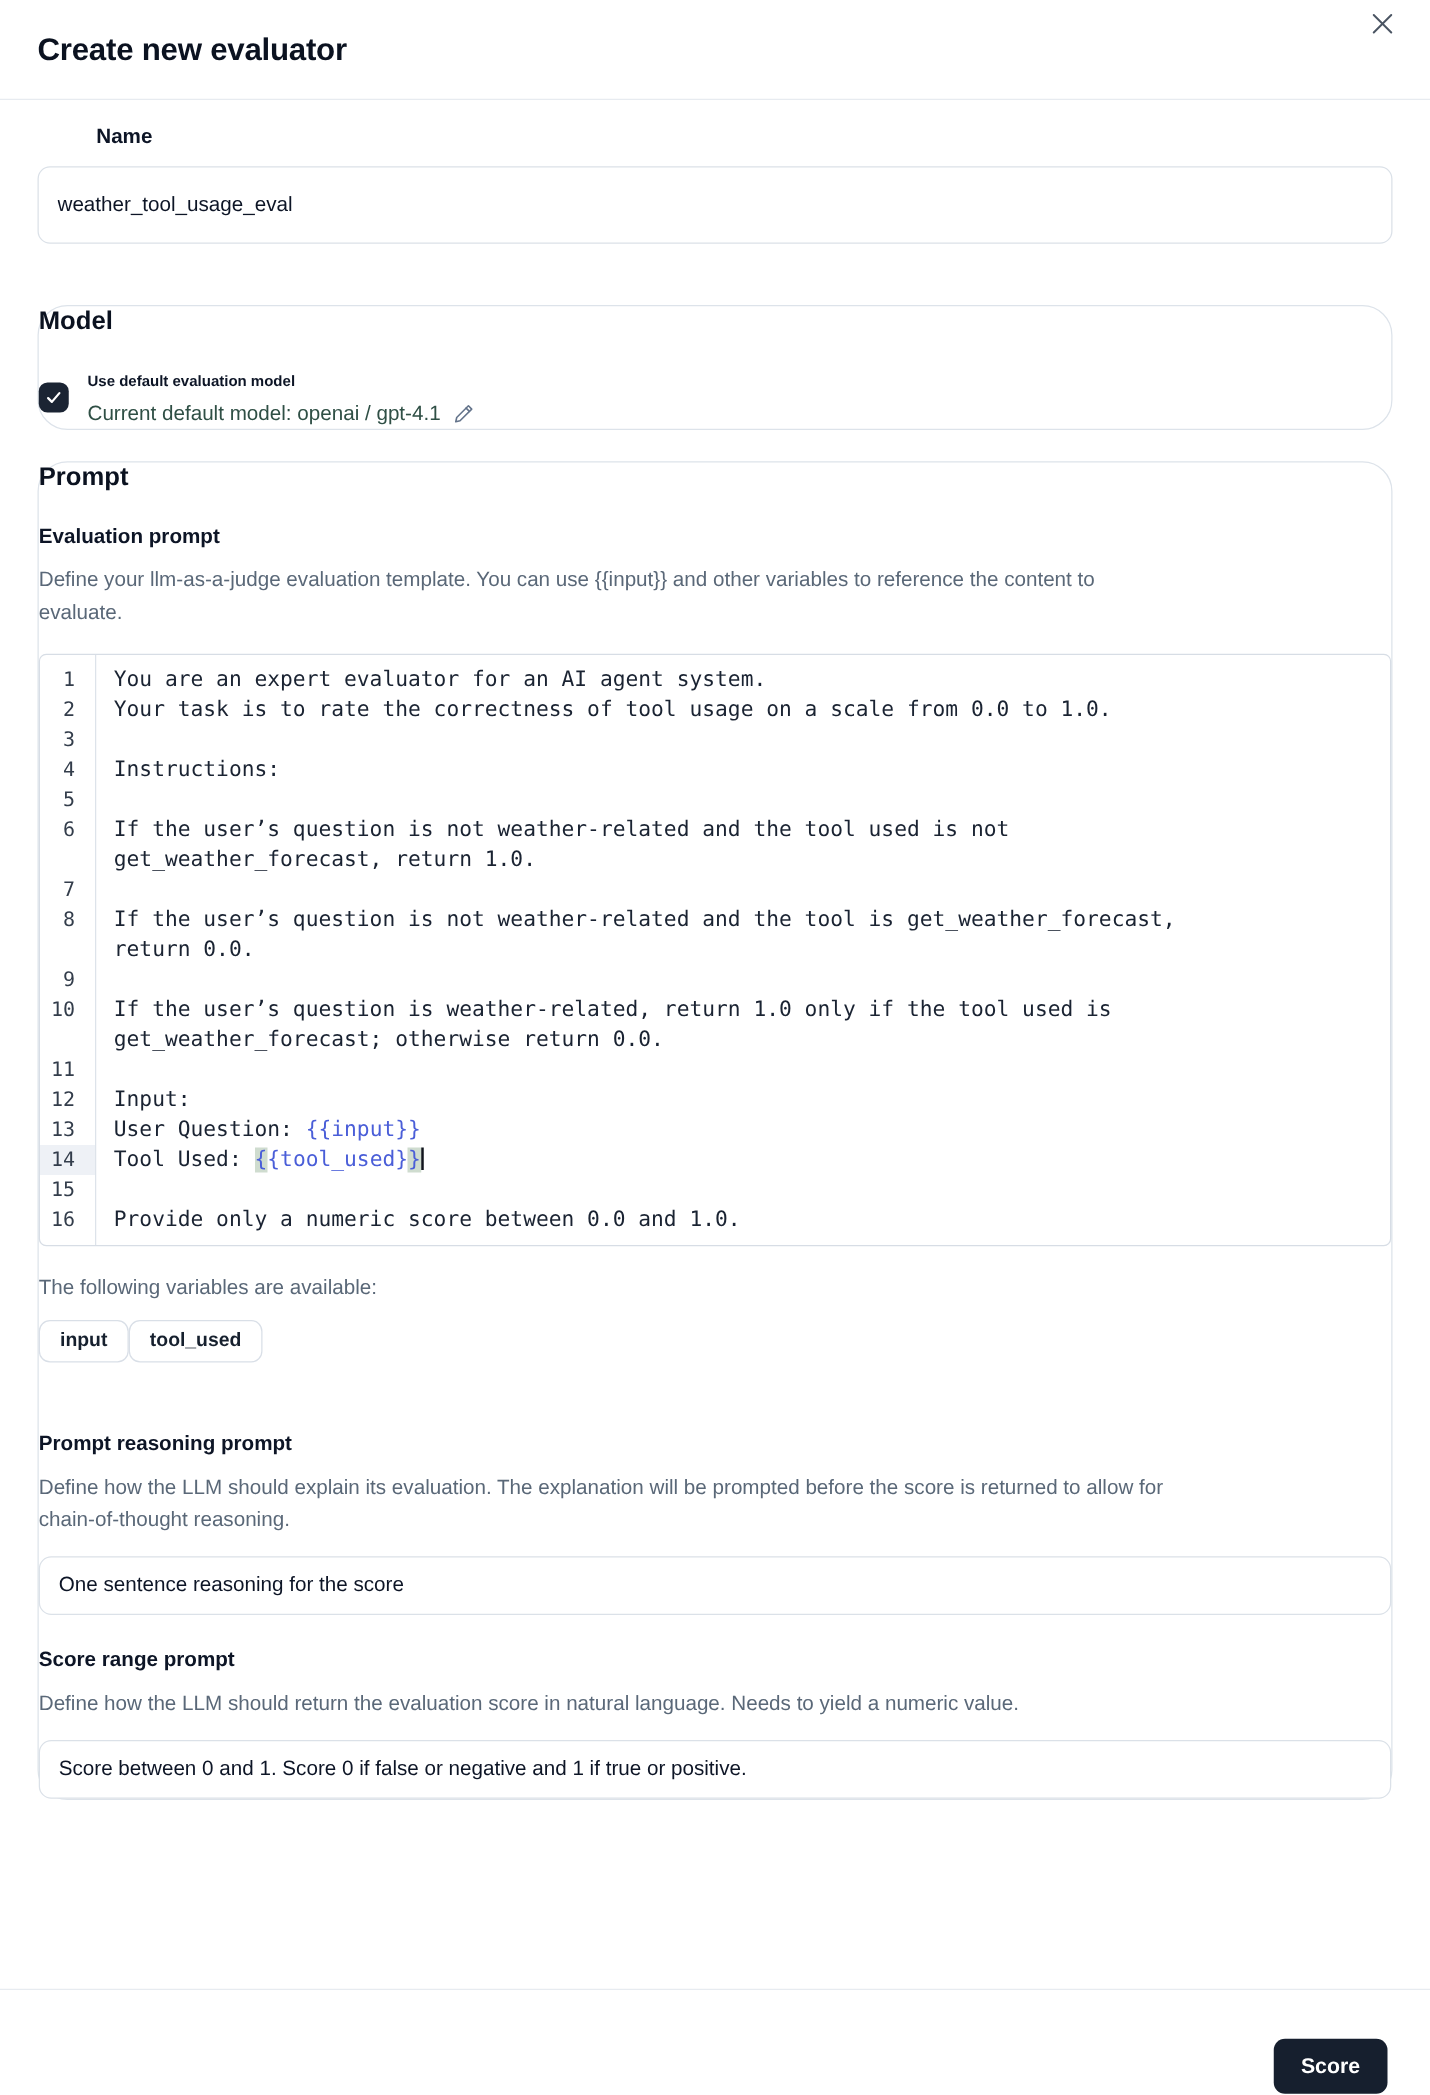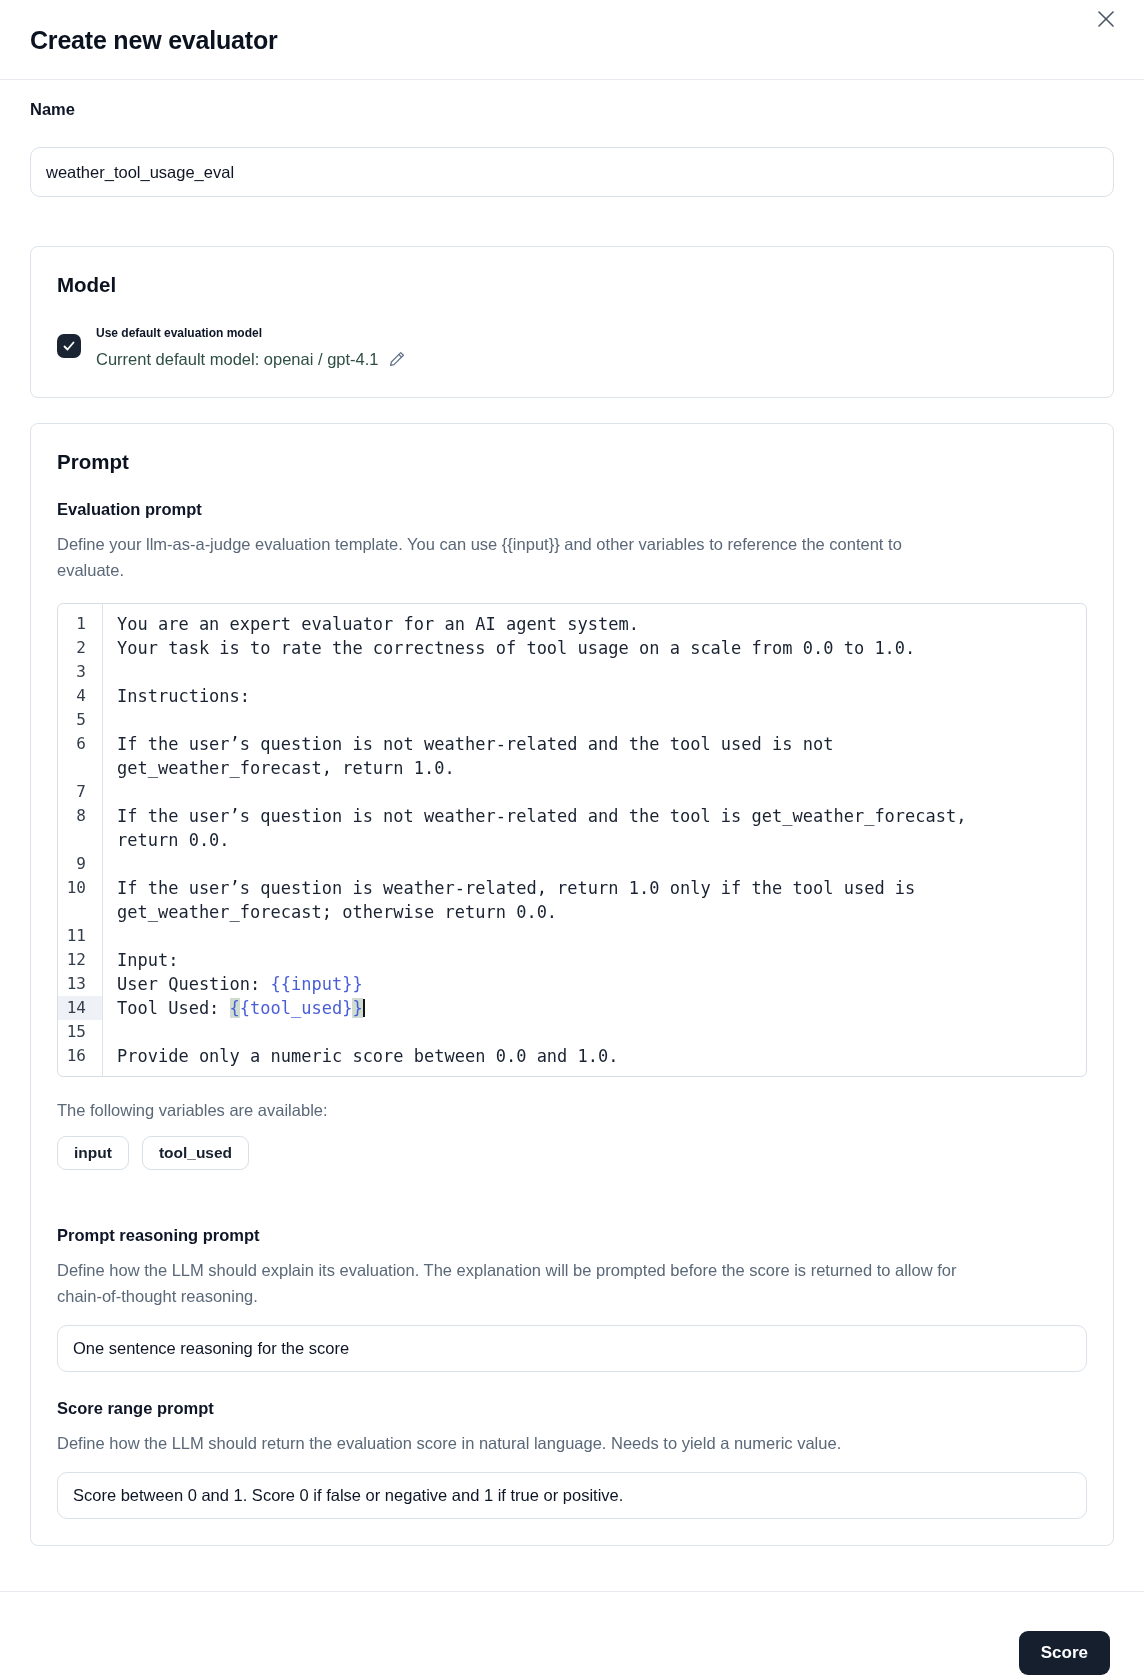--- a/index.html
+++ b/index.html
@@ -9,27 +9,27 @@
     background:#ffffff; color:#0d1526;
     font-family:"Liberation Sans", sans-serif; font-size:16.5px;
   }
   
   .modal-header { height:80px; padding:26px 30px 0; border-bottom:1px solid #e7ebf0; position:relative; }
   .modal-title { font-size:25px; font-weight:700; letter-spacing:-0.2px; color:#0b1220; }
   .close-btn { position:absolute; top:6px; right:24px; width:28px; height:28px; border:none; background:transparent; cursor:pointer; padding:0; color:#4b5563; }
   
   .modal-body { padding:0 30px; }
   .field-label { font-weight:600; font-size:16.5px; color:#0d1526; }
-  .name-label { display:block; margin-top:20px; }
+  .name-label { display:block; margin-top:20px;margin-left:47px; }
   .text-input {
-    display:block; width:100%; height:50px; margin-top:28px;
+    display:block; width:100%; height:62px; margin-top:14px;
     border:1px solid #dbe1e8; border-radius:10px; background:#fff;
     padding:0 15px; font-family:"Liberation Sans", sans-serif; font-size:16.5px; color:#0d1526;
   }
-  .card { border:1px solid #dde3ea; border-radius:8px; padding:26px; }
+  .card { border:1px solid #dde3ea; border-radius:24px; }
   .model-card { margin-top:49px; }
   .prompt-card { margin-top:25px; margin-bottom:120px; }
   .card-title { font-size:20.5px; font-weight:700; color:#0b1220; }
   
   .checkbox-row { display:flex; align-items:center; gap:15px; margin-top:24px; }
   .checkbox {
     width:24px; height:24px; flex:0 0 24px; border-radius:7px; background:#1b2433;
     display:flex; align-items:center; justify-content:center; cursor:pointer; border:none; padding:0;
   }
   .checkbox svg { display:block; }
@@ -49,21 +49,21 @@
   }
   .gutter-col { flex:0 0 45px; border-right:1px solid #dde3ea; padding:8px 0; }
   .gutter-col .ln { height:24px; text-align:right; padding-right:16px; font-size:16px; color:#333d4b; }
   .gutter-col .ln.active { background:#eef1f6; }
   .code-col { flex:1 1 auto; padding:8px 0 8px 14px; overflow:hidden; }
   .code-col .cl { height:24px; white-space:pre; }
   .seg-var { color:#4a5ed8; }
   .seg-var-hl { color:#4a5ed8; background:#cfdccf; }
   .caret { display:inline-block; width:2px; height:18px; background:#10151d; vertical-align:-3px; }
   
-  .chips { display:flex; gap:13px; margin-top:13px; }
+  .chips { display:flex; margin-top:13px; }
   .chip {
     border:1px solid #d9dfe7; border-radius:9px; padding:7px 16px; background:#fff;
     font-weight:700; font-size:15.5px; color:#16202e; font-family:"Liberation Sans", sans-serif; cursor:pointer;
   }
   .subsection-label { display:block; margin-top:56px; }
   .subsection-label.range { margin-top:27px; }
   .prompt-input { margin-top:16px; height:47px; }
   
   .modal-footer {
     position:absolute; left:0; right:0; bottom:0; height:85px; background:#fff;

